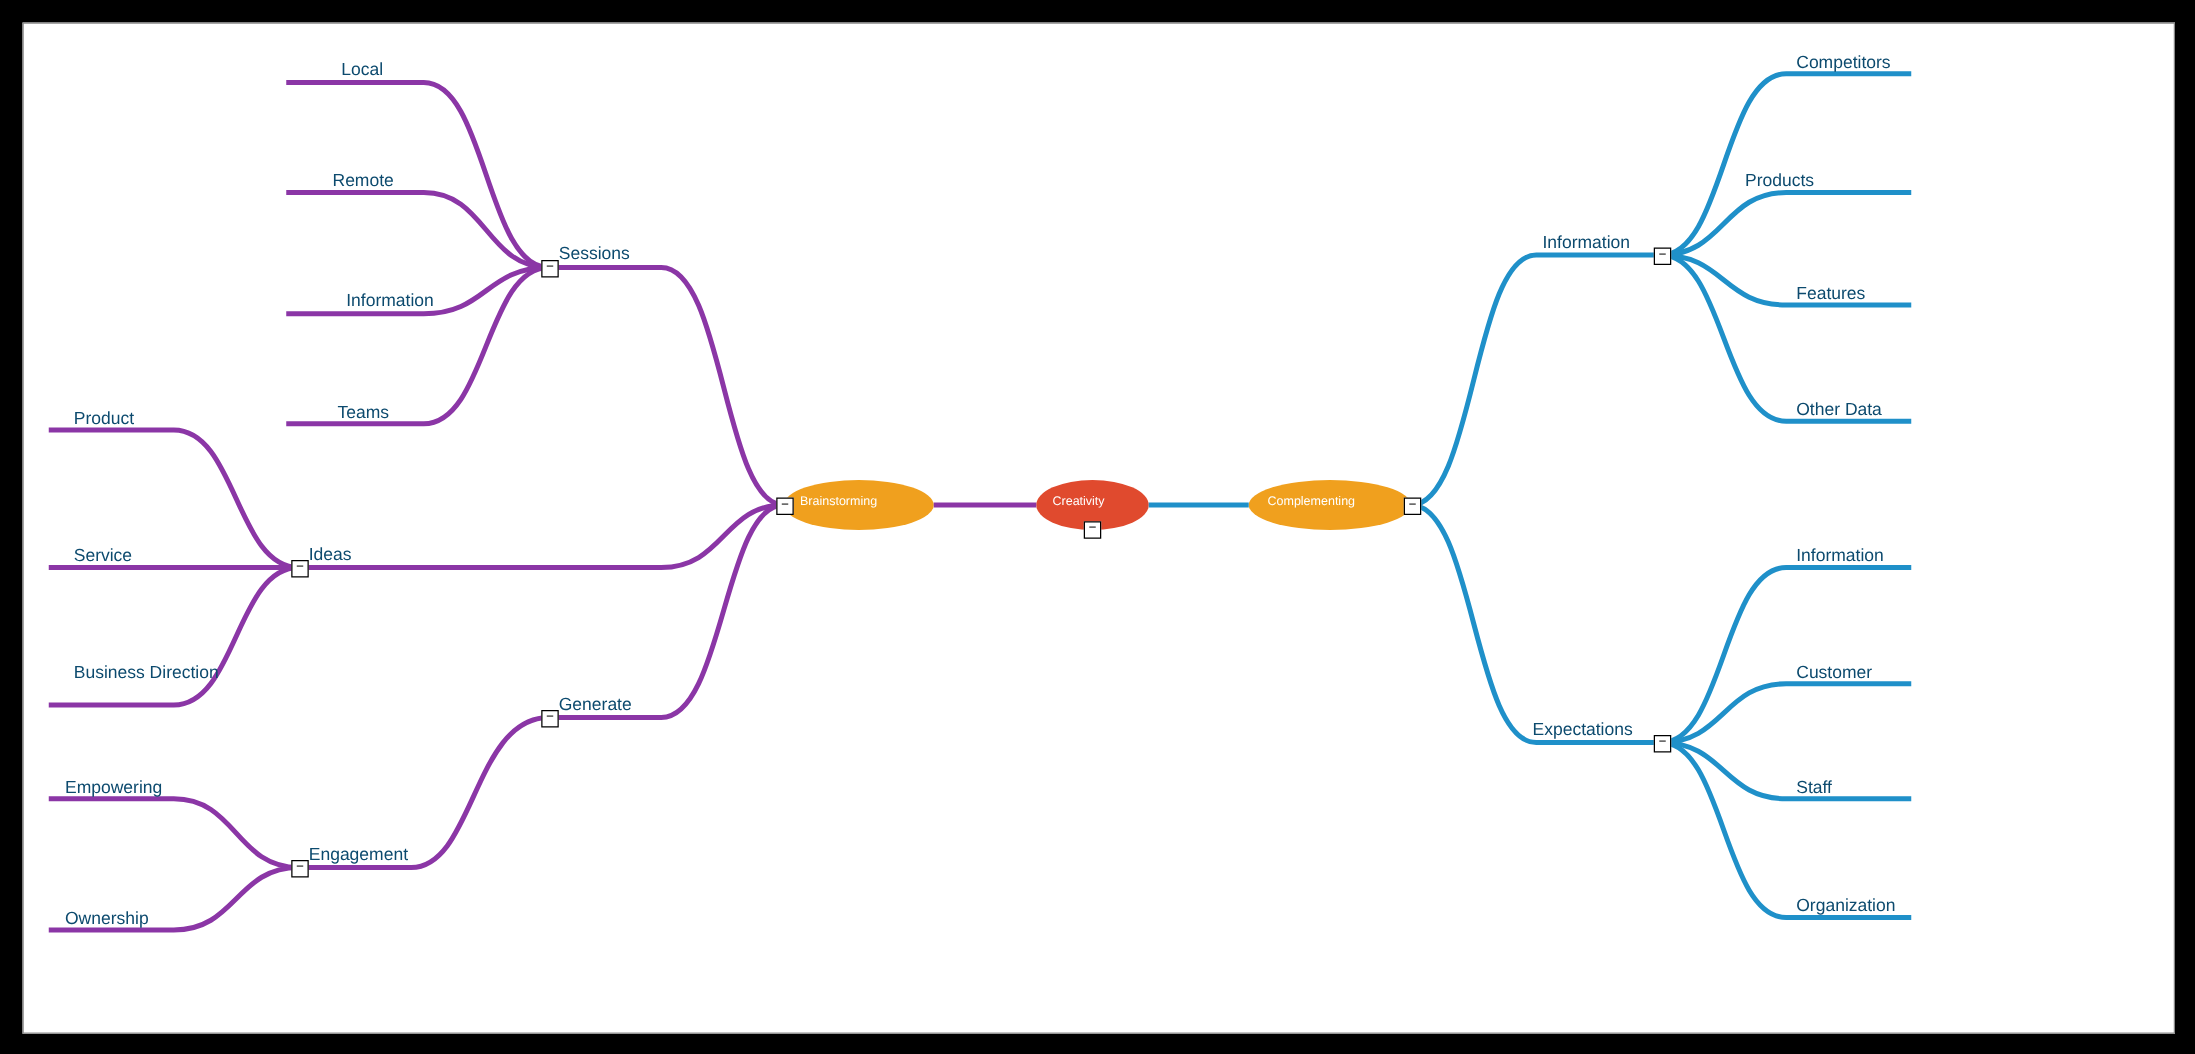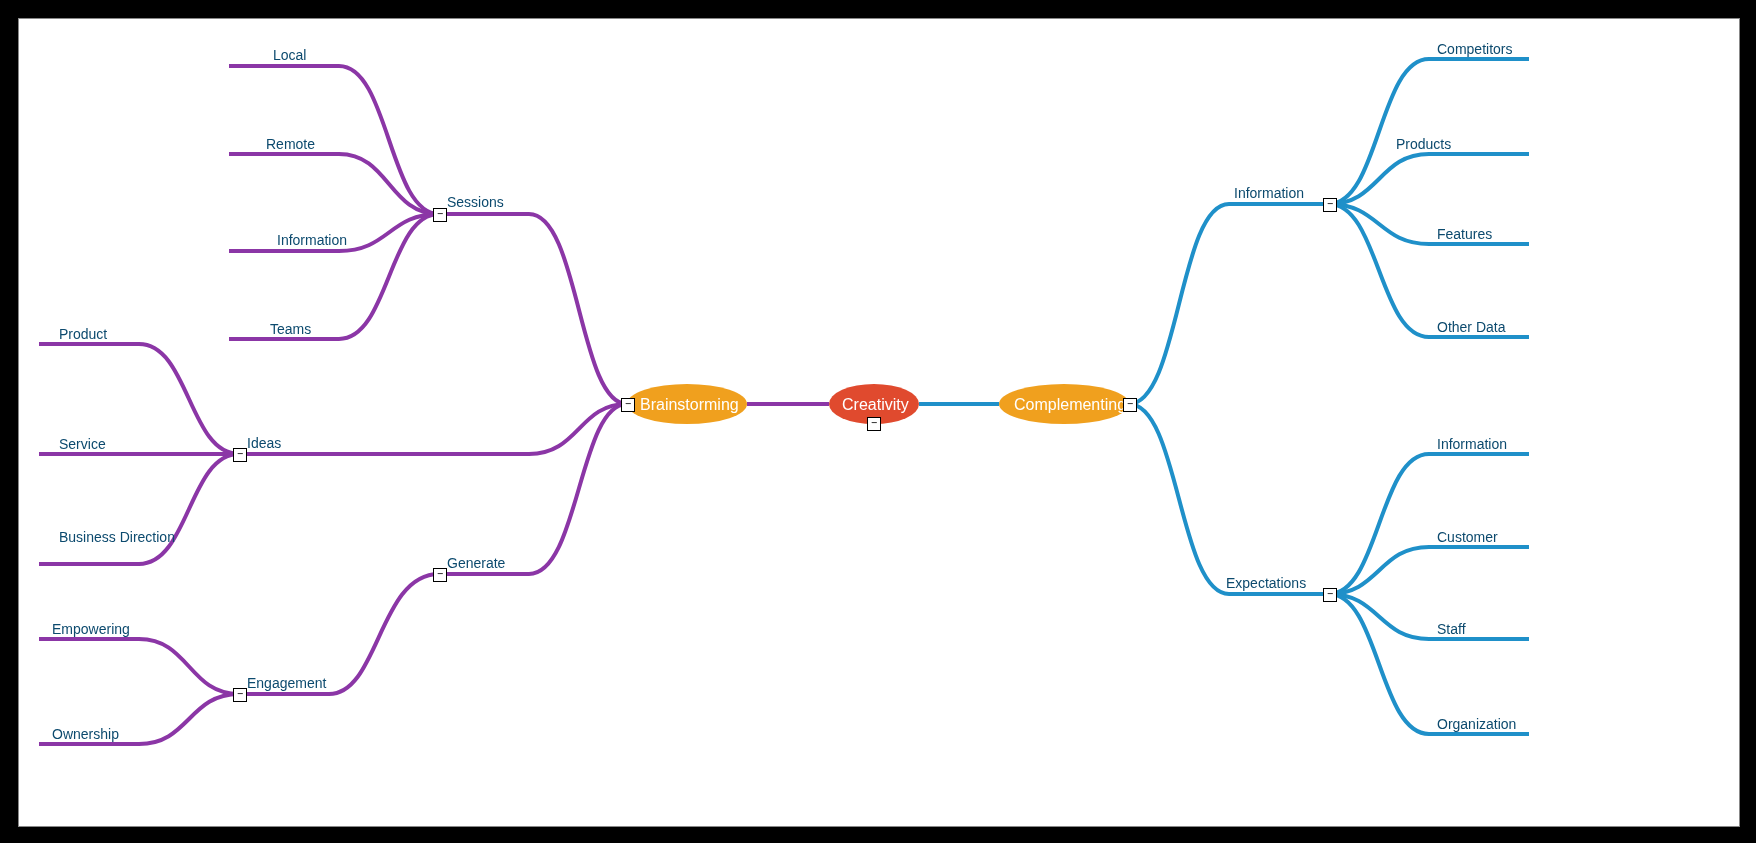--- a/index.html
+++ b/index.html
@@ -1,19 +1,19 @@
 <!DOCTYPE html>
 <html><head>
 <meta charset="utf-8">
 <style>
   html,body{margin:0;padding:0;background:#000;font-family:Arial,Helvetica,sans-serif}
   .frame{position:relative;margin:18px;background:#fff;width:1720px;height:807px;border:1px solid #888}
   svg{position:absolute;top:0;left:0}
   .node-label{position:absolute;font-size:14px;color:#0c4a6e;white-space:nowrap}
-  .ellipse-label{position:absolute;font-size:16px;color:#fff;white-space:nowrap;text-align:right}
+  .ellipse-label{position:absolute;font-size:10px;color:#fff;white-space:nowrap;text-align:left}
   .toggle{position:absolute;width:12px;height:12px;border:1px solid #000;background:#fff;font-size:10px;line-height:10px;text-align:center;cursor:pointer;font-family:monospace}
 </style>
 </head>
 <body>
 <div class="frame">
 
 <svg width="1720" height="807">
 
   <ellipse cx="855" cy="385" rx="45" ry="20" fill="#e04a2e"></ellipse>
   <ellipse cx="668" cy="385" rx="60" ry="20" fill="#f0a01e"></ellipse>

